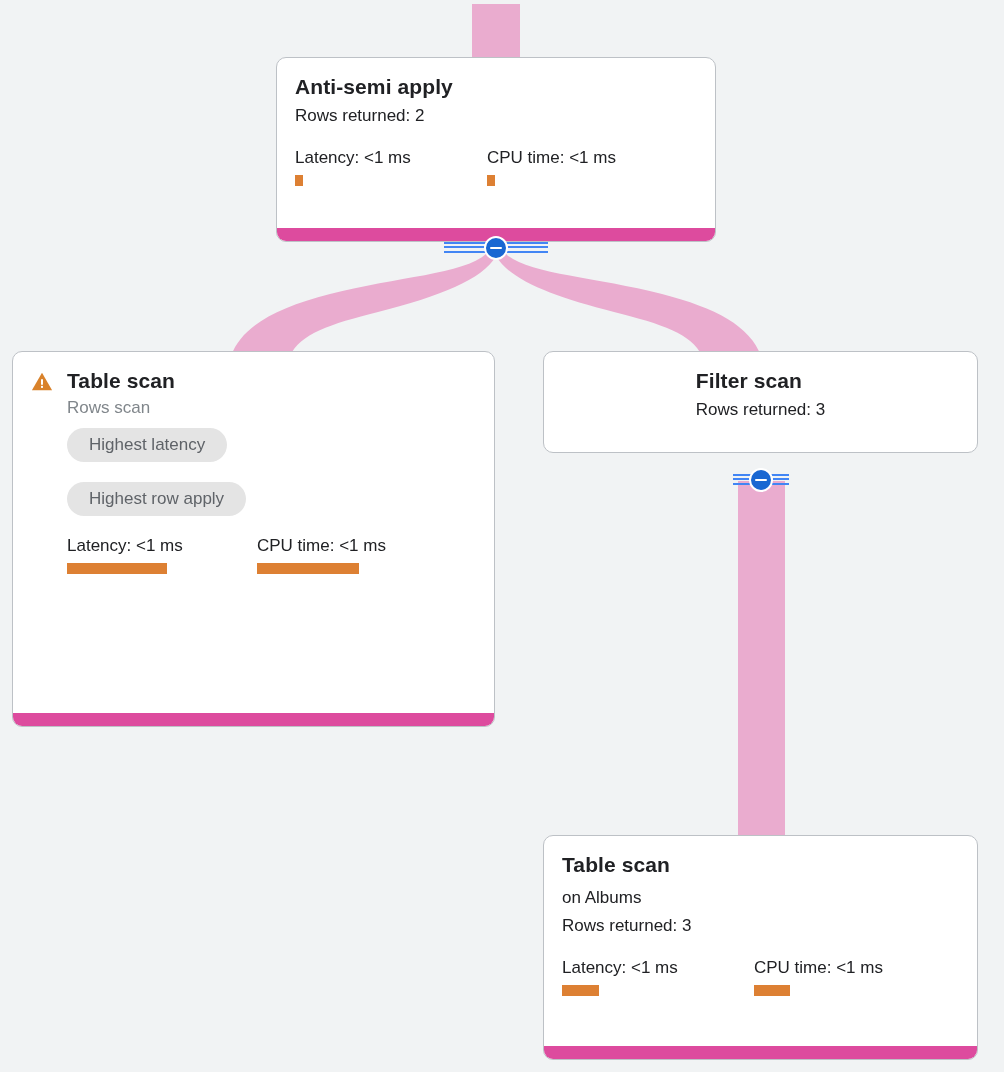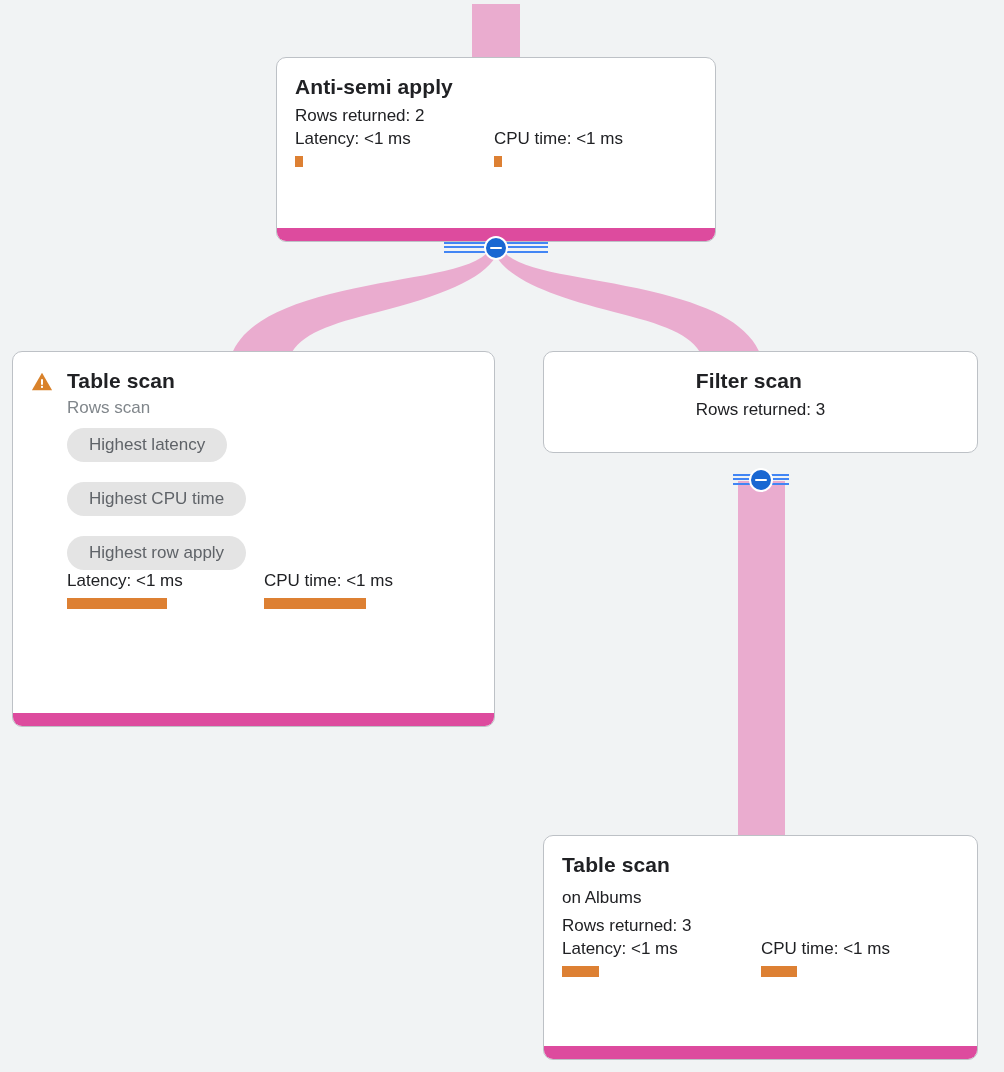--- a/index.html
+++ b/index.html
@@ -104,23 +104,22 @@
     color: #5f6368;
     font-size: 17px;
     line-height: 20px;
     padding: 7px 22px;
     border-radius: 18px;
     white-space: nowrap;
   }
 
   
   .metrics {
-    margin-top: 0;
-    display: flex;
-    gap: 7px;
+    margin-top: 19px;
+    display: flex;
   }
   .metric {
     display: flex;
     flex-direction: column;
   }
   .metric-label {
     font-size: 17px;
     color: #202124;
     line-height: 22px;
     white-space: nowrap;
@@ -231,21 +230,20 @@
         <svg class="warn-icon" viewBox="0 0 24 24" xmlns="http://www.w3.org/2000/svg">
           <path d="M12 2 L23 21 L1 21 Z" fill="#d9822b"></path>
           <rect x="10.9" y="9" width="2.2" height="6" fill="#ffffff"></rect>
           <rect x="10.9" y="16.2" width="2.2" height="2.2" fill="#ffffff"></rect>
         </svg>
         <div>
           <div class="node-title">Table scan</div>
           <div class="node-sub muted">Rows scan</div>
           <div class="chips">
             <div class="chip">Highest latency</div>
-            <div class="chip">Highest CPU time</div>
             <div class="chip">Highest row apply</div>
           </div>
           <div class="metrics">
             <div class="metric" style="width:190px;">
               <div class="metric-label">Latency: &lt;1 ms</div>
               <div class="metric-bar" style="width:100px;"></div>
             </div>
             <div class="metric">
               <div class="metric-label">CPU time: &lt;1 ms</div>
               <div class="metric-bar" style="width:102px;"></div>

